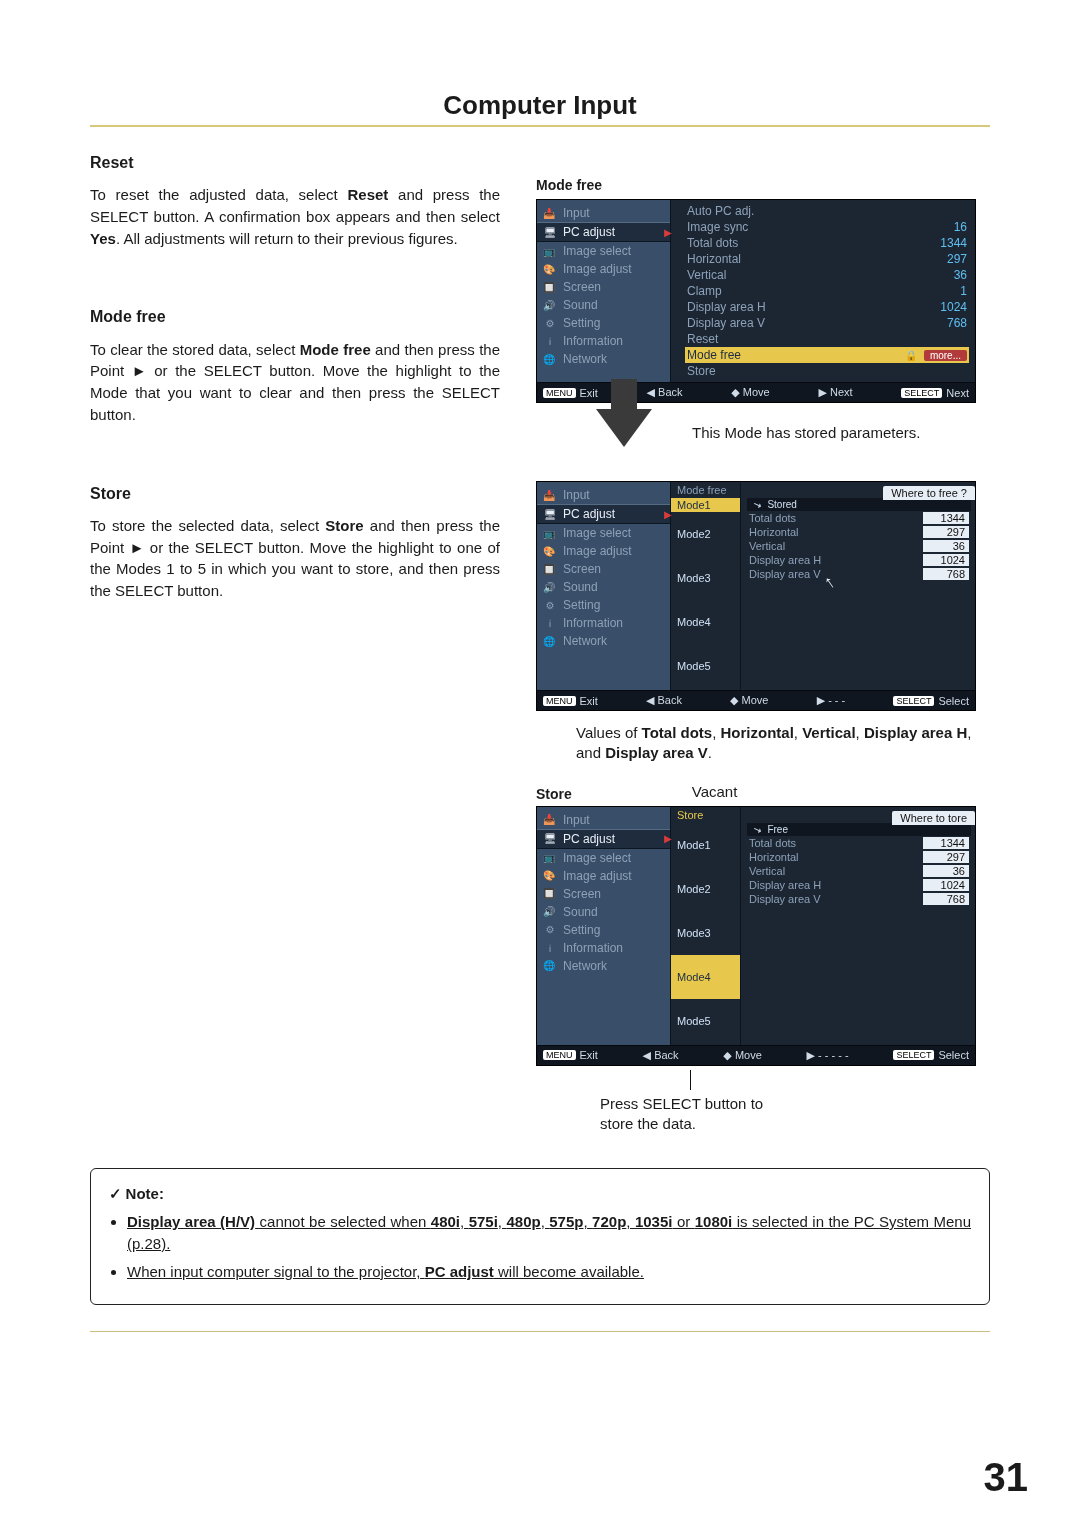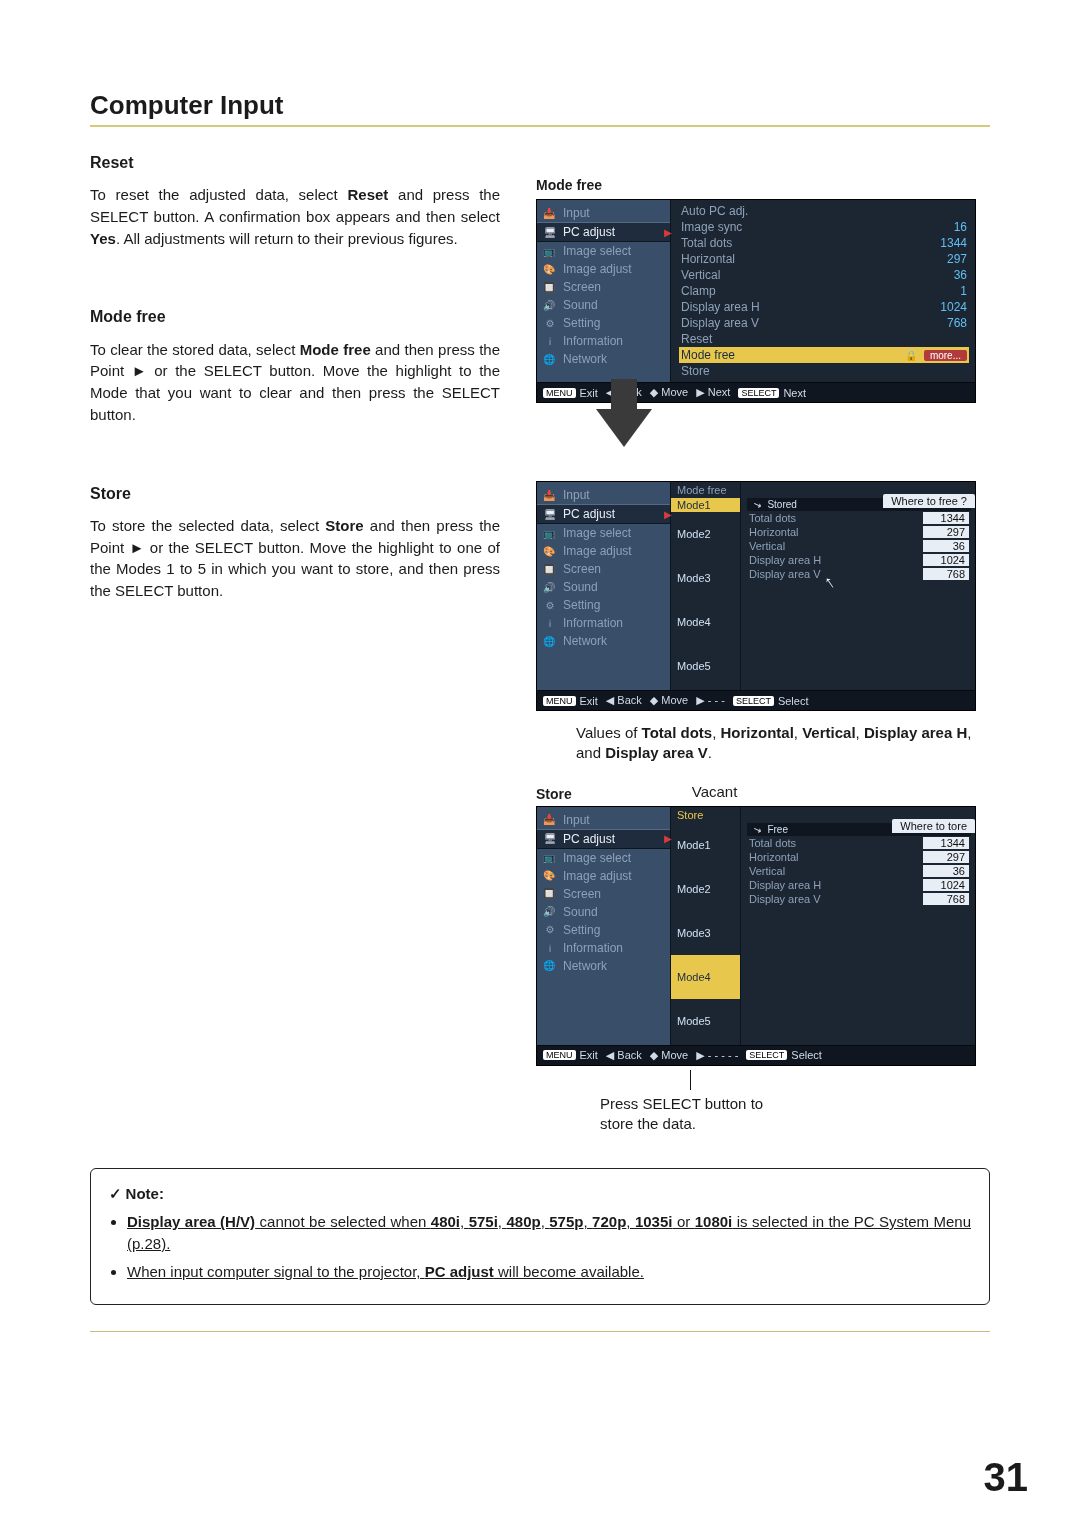--- a/index.html
+++ b/index.html
@@ -21,21 +21,21 @@
     width: var(--page-w);
     height: var(--page-h);
   }
   .page {
     position: relative;
     width: var(--page-w);
     height: var(--page-h);
     padding: 90px 90px 60px 90px;
   }
   .hdr {
-    text-align: left;
+    text-align: center;
     font-size: 26px;
     font-weight: 700;
     border-bottom: 2px solid #d6c97a;
     padding-bottom: 4px;
     margin-bottom: 24px;
   }
   .cols {
     display: flex;
     gap: 36px;
   }
@@ -113,41 +113,41 @@
     position: absolute;
     right: -2px;
     font-size: 10px;
     transform: scaleX(-1);
   }
   .osd-ic {
     width: 14px; height: 12px; flex: 0 0 14px;
     display: inline-flex; align-items: center; justify-content: center;
     font-size: 10px;
   }
-  .osd-main { flex: 1; background: #1c2633; padding: 3px 6px 3px 8px; }
+  .osd-main { flex: 1; background: #1c2633; padding: 3px 6px 3px 8px; margin-left: 6px; }
   .osd-row {
     display: flex; justify-content: space-between;
     padding: 1px 2px;
     color: var(--osd-dim);
   }
   .osd-row .lab { flex: 1; }
   .osd-row .val { color: var(--osd-value); width: 50px; text-align: right; }
   .osd-row.hl {
     background: var(--osd-yellow);
     color: #1b2b42;
   }
   .more-badge {
     background: #b23a3a;
     font-size: 10px;
     padding: 0 6px;
     border-radius: 2px;
     color: #fff;
   }
   .osd-foot {
-    display: flex; 
+    display: flex; justify-content: space-between;
     gap: 8px;
     background: #10161f;
     padding: 3px 6px;
     font-size: 11px;
     color: #cfdbe8;
     border-top: 1px solid #060a10;
   }
   .osd-foot span { display: inline-flex; align-items: center; gap: 4px; }
   .pill { background: #fff; color: #000; font-size: 9px; padding: 0 3px; border-radius: 2px; }
   
@@ -176,21 +176,21 @@
     font-size: 11px;
     color: #cfe0f3;
   }
   .mode-item.sel { background: var(--osd-yellow); color: #1b2b42; }
   .vals-col {
     flex: 1;
     padding: 2px 4px 2px 6px;
     position: relative;
   }
   .vals-hdr {
-    position: absolute; top: 12px; right: 0;
+    position: absolute; top: 4px; right: 0;
     background: #e8eef6; color: #111;
     font-size: 11px; padding: 1px 8px;
     border-radius: 2px 2px 0 0;
   }
   .vals-sub {
     margin-top: 14px;
     background: #10161f;
     font-size: 10px;
     color: #cfe0f3;
     padding: 1px 6px;
@@ -378,20 +378,21 @@
               <span class="pill">SELECT</span> 
               <span>Next</span>
             </span>
         </div>
       </div>
 
       <div style="display:flex;">
         <div style="position:relative; height:78px;">
           <div class="arrow-down"></div>
         </div>
+        <div class="ann ann-block" style="margin-left:40px; margin-top:20px;">This Mode has stored parameters.</div>
       </div>
 
       <div class="osd">
         <div class="osd-body">
           <div class="osd-side" id="side2">
               <div class="osd-side-item">
                 <span class="osd-ic">📥</span>
                 <span>Input</span>
               </div>
               <div class="osd-side-item sel">

